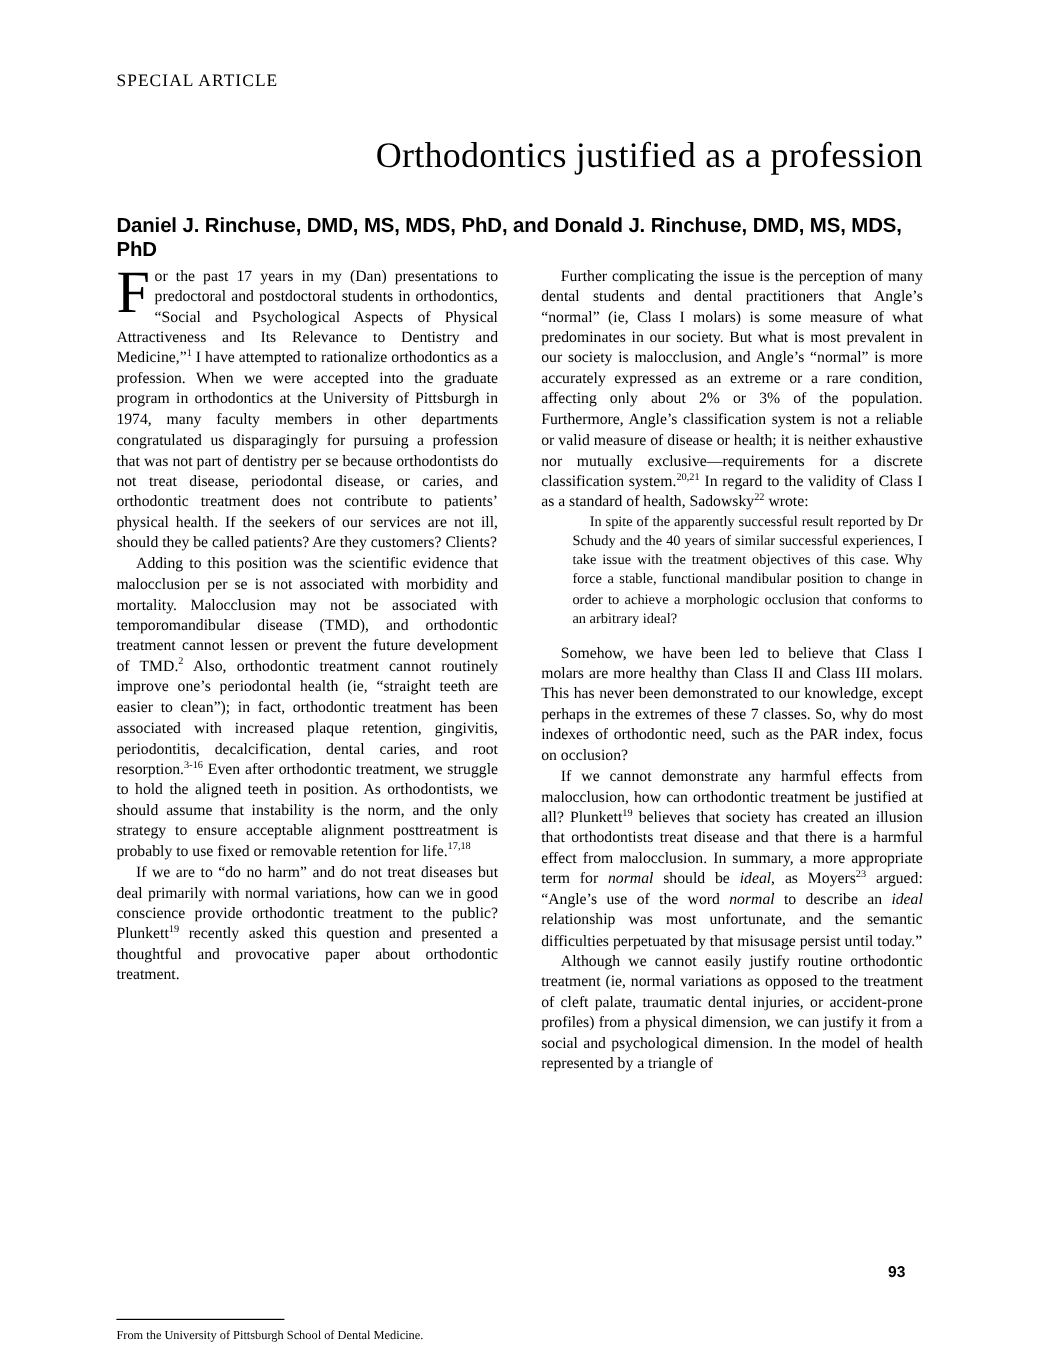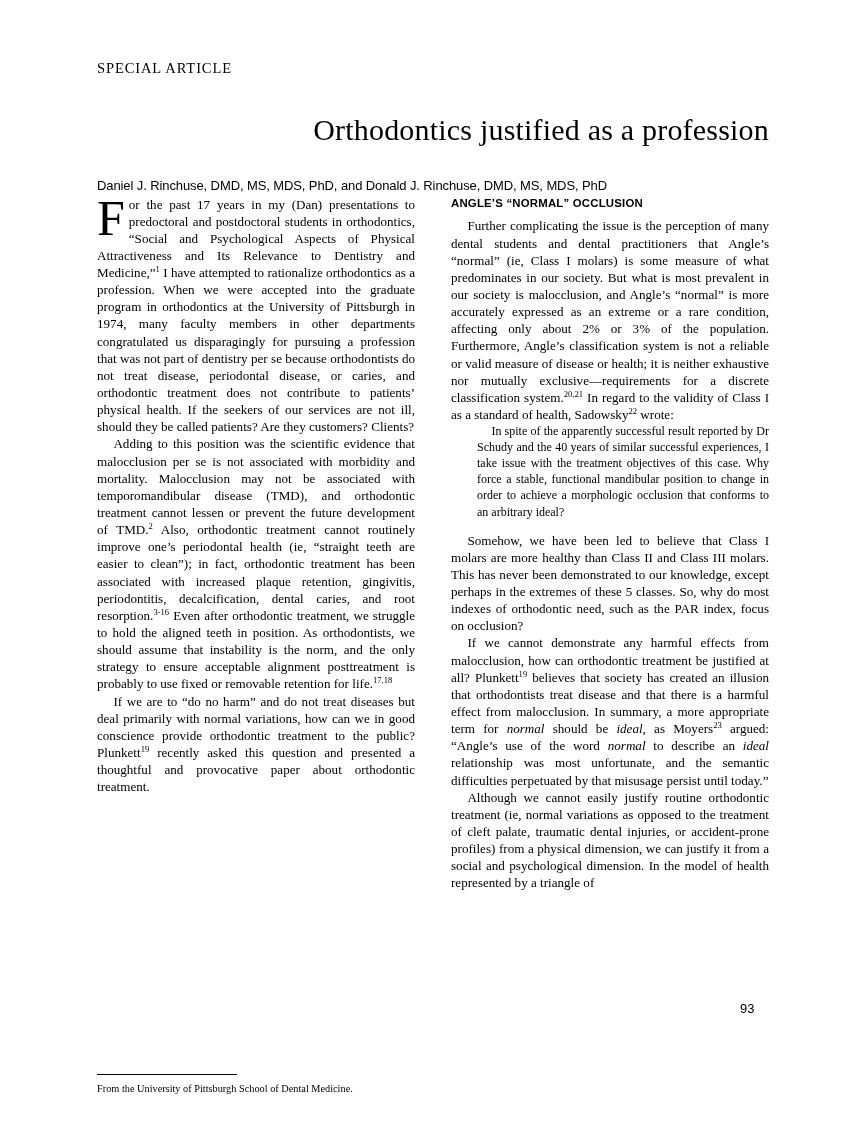--- a/index.html
+++ b/index.html
@@ -41,22 +41,22 @@
     font-size: 30px;
     font-weight: normal;
     letter-spacing: 0.2px;
     margin: 0 0 30px 0;
     line-height: 1.15;
     text-align: right;
   }
 
   .authors {
     font-family: "Liberation Sans", sans-serif;
-    font-size: 13px;
-    font-weight: normal;
+    font-size: 17px;
+    font-weight: bold;
     margin: 0 0 3px 0;
     letter-spacing: -0.1px;
   }
   .affiliation {
     font-family: "Liberation Serif", serif;
     font-style: italic;
     font-size: 12.5px;
     margin: 0 0 26px 0;
   }
 
@@ -138,24 +138,24 @@
   .footnotes-block {
     position: absolute;
     left: 0;
     top: 878px;
     width: 318px;
   }
 
   .page-number {
     position: absolute;
     left: 740px;
-    top: 1001px;
+    top: 1052px;
     font-family: "Liberation Sans", sans-serif;
     font-size: 13px;
-    font-weight: normal;
+    font-weight: bold;
   }
 
   .right-flow > p + p,
   .left-flow > p + p { margin-top: 0; }
 </style>
 </head>
 <body>
 
 <div class="page">
   <div class="content">
@@ -181,27 +181,26 @@
           <div class="footnotes">
             <div>From the University of Pittsburgh School of Dental Medicine.</div>
 
           </div>
         </div>
 
       </div>
 
       <div class="col col-right right-flow">
 
-        <p class="sec-head">ANGLE’S “NORMAL” OCCLUSION</p>
 
         <p><span>Further complicating the issue is the perception of many dental students and dental practitioners that Angle’s “normal” (ie, Class I molars) is some measure of what predominates in our society. But what is most prevalent in our society is malocclusion, and Angle’s “normal” is more accurately expressed as an extreme or a rare condition, affecting only about 2% or 3% of the population. Furthermore, Angle’s classification system is not a reliable or valid measure of disease or health; it is neither exhaustive nor mutually exclusive—requirements for a discrete classification system.</span><sup>20,21</sup><span> In regard to the validity of Class I as a standard of health, Sadowsky</span><sup>22</sup><span> wrote:</span></p>
 
         <p class="quote">In spite of the apparently successful result reported by Dr Schudy and the 40 years of similar successful experiences, I take issue with the treatment objectives of this case. Why force a stable, functional mandibular position to change in order to achieve a morphologic occlusion that conforms to an arbitrary ideal?</p>
 
-        <p>Somehow, we have been led to believe that Class I molars are more healthy than Class II and Class III molars. This has never been demonstrated to our knowledge, except perhaps in the extremes of these 5 classes. So, why do most indexes of orthodontic need, such as the PAR index, focus on occlusion?</p>
+        <p>Somehow, we have been led to believe that Class I molars are more healthy than Class II and Class III molars. This has never been demonstrated to our knowledge, except perhaps in the extremes of these 7 classes. So, why do most indexes of orthodontic need, such as the PAR index, focus on occlusion?</p>
 
         <p><span>If we cannot demonstrate any harmful effects from malocclusion, how can orthodontic treatment be justified at all? Plunkett</span><sup>19</sup><span> believes that society has created an illusion that orthodontists treat disease and that there is a harmful effect from malocclusion. In summary, a more appropriate term for </span><i>normal</i><span> should be </span><i>ideal</i><span>, as Moyers</span><sup>23</sup><span> argued: “Angle’s use of the word </span><i>normal</i><span> to describe an </span><i>ideal</i><span> relationship was most unfortunate, and the semantic difficulties perpetuated by that misusage persist until today.”</span></p>
 
 
         <p>Although we cannot easily justify routine orthodontic treatment (ie, normal variations as opposed to the treatment of cleft palate, traumatic dental injuries, or accident-prone profiles) from a physical dimension, we can justify it from a social and psychological dimension. In the model of health represented by a triangle of</p>
 
       </div>
 
     </div>
   </div>

